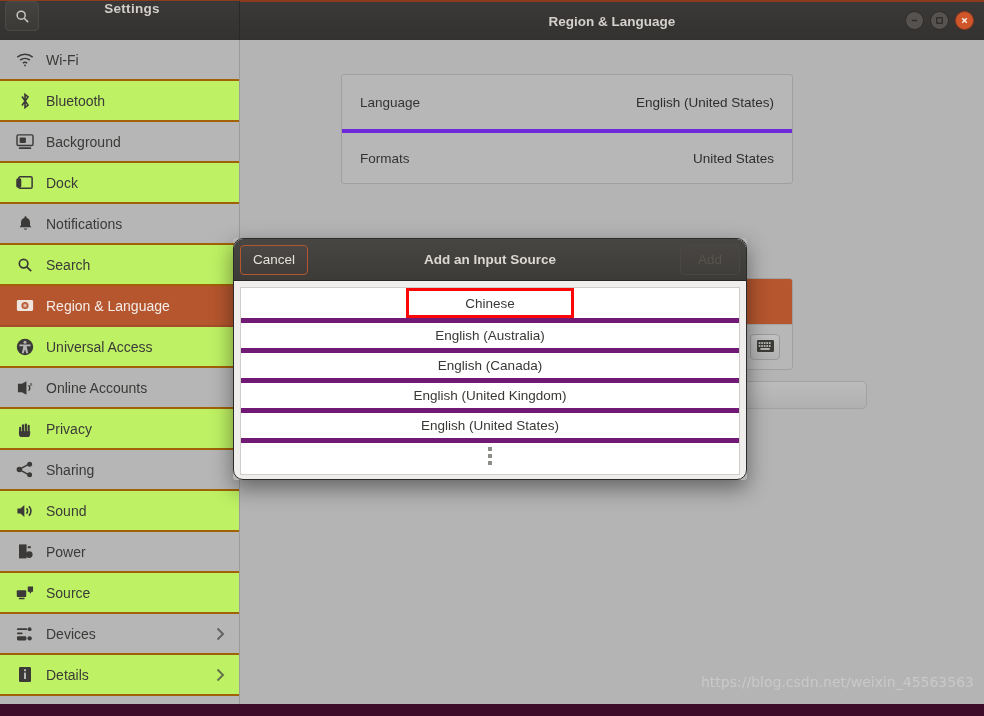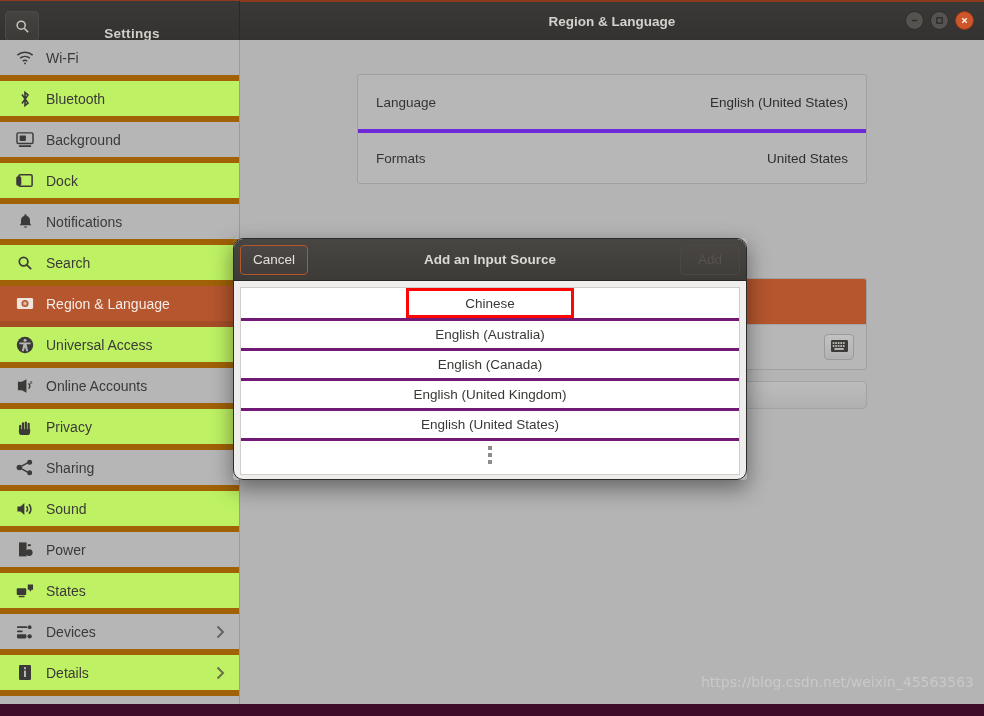--- a/index.html
+++ b/index.html
@@ -17,21 +17,21 @@
 
   
   .titlebar {
     position: absolute; left: 0; top: 0; width: 984px; height: 40px;
     background: linear-gradient(180deg, #3b3937 0%, #343230 100%);
     border-top: 2px solid #8d3a1d;
     display: flex; align-items: center;
   }
   .tb-left {
     width: 240px; height: 40px; position: relative;
-    display: flex; align-items: flex-end;
+    display: flex; align-items: flex-start;
     background: linear-gradient(180deg,#3b3937 0%,#343230 100%);
     border-right: 1px solid #2b2927;
   }
   .search-btn {
     width: 34px; height: 30px; margin-left: 5px;
     border: 1px solid #4c4a47; border-radius: 4px;
     background: linear-gradient(180deg,#454340 0%,#3c3a37 100%);
     display: flex; align-items: center; justify-content: center;
   }
   .search-btn svg { display:block; }
@@ -62,41 +62,41 @@
 
   
   .sidebar {
     position: absolute; left: 0; top: 40px; width: 240px; height: 664px;
     background: #b6b6b6; border-right: 1px solid #9b9b9b;
     overflow: hidden;
   }
   .sitem {
     height: 41px; display: flex; align-items: center;
     padding-left: 12px; color: #3b3a38; font-size: 14px;
-    border-bottom: 6px solid #a16207;
+    border-bottom: 2px solid #a16207;
     position: relative;
   }
   .sitem.alt { background: #bef264; }
   .sitem.sel { background: #b5562e; color: #f3ece8; border-bottom-color:#a64d28; }
   .sitem .ico {
     width: 26px; min-width:26px; height: 22px; display:flex;
     align-items:center; justify-content:center; margin-right: 8px;
   }
   .sitem .ico svg { display:block; }
   .sitem .lbl { flex: 1; line-height: 1; }
   .chev { margin-right: 14px; opacity: .75; display:flex; }
 
   
   .content {
     position: absolute; left: 241px; top: 40px;
     width: 743px; height: 664px; background: #b4b4b4;
     overflow: hidden;
   }
   .card {
-    position: absolute; left: 116px; width: 510px;
+    position: absolute; left: 100px; width: 452px;
     background: #b7b7b7; border: 1px solid #a0a0a0; border-radius: 3px;
   }
   .card.top { top: 34px; }
   .crow {
     height: 54px; display: flex; align-items: center;
     padding: 0 18px; font-size: 13.5px; color: #353432;
   }
   .crow + .crow { border-top: 4px solid #6d28d9; }
   .crow .k { flex: 1; }
   .crow .v { color: #2f2e2c; }
@@ -176,21 +176,21 @@
   }
   .dlg-body { padding: 6px; height: 200px; }
   .listbox {
     background: #ffffff; border: 1px solid #cfcdc9;
     height: 188px; overflow: hidden;
   }
   .lrow {
     height: 30px; display: flex; align-items: center; justify-content: center;
     font-size: 13.5px; color: #3a3835; position: relative;
   }
-  .lrow + .lrow { border-top: 3px solid #701a75; }
+  .lrow + .lrow { border-top: 5px solid #701a75; }
   .lrow.highlight { }
   .hl-box {
     position: absolute; left: 50%; transform: translateX(-50%);
     top: 0px; width: 168px; height: 30px;
     border: 3px solid #fc0606; box-sizing: border-box;
     pointer-events: none;
   }
   .dots { display: flex; flex-direction: column; gap: 3px; align-items:center; }
   .dots i { width: 4px; height: 4px; background: #8e8c89; display:block; }
 </style>
@@ -365,21 +365,21 @@
         <span class="lbl">Power</span>
       </div>
       <div class="sitem alt">
         <span class="ico">
           <svg width="18" height="16" viewBox="0 0 19 16" fill="#3b3a38">
             <rect x="0.8" y="5.2" width="10" height="7" rx="1"></rect>
             <rect x="3" y="13" width="6" height="1.6"></rect>
             <path d="M12.4 1.2h5.6v5.6h-1.6l-1.2 2-1.2-2h-1.6z"></path>
           </svg>
         </span>
-        <span class="lbl">States</span>
+        <span class="lbl">Source</span>
       </div>
       <div class="sitem">
         <span class="ico">
           <svg width="18" height="16" viewBox="0 0 19 16" fill="#3b3a38">
             <rect x="1" y="2" width="11" height="1.8" rx=".9"></rect>
             <circle cx="14.4" cy="2.9" r="2"></circle>
             <rect x="1" y="6.4" width="6" height="1.8" rx=".9"></rect>
             <rect x="1" y="10.4" width="10" height="4.4" rx="1.2"></rect>
             <circle cx="14.4" cy="12.6" r="2.3"></circle>
           </svg>

